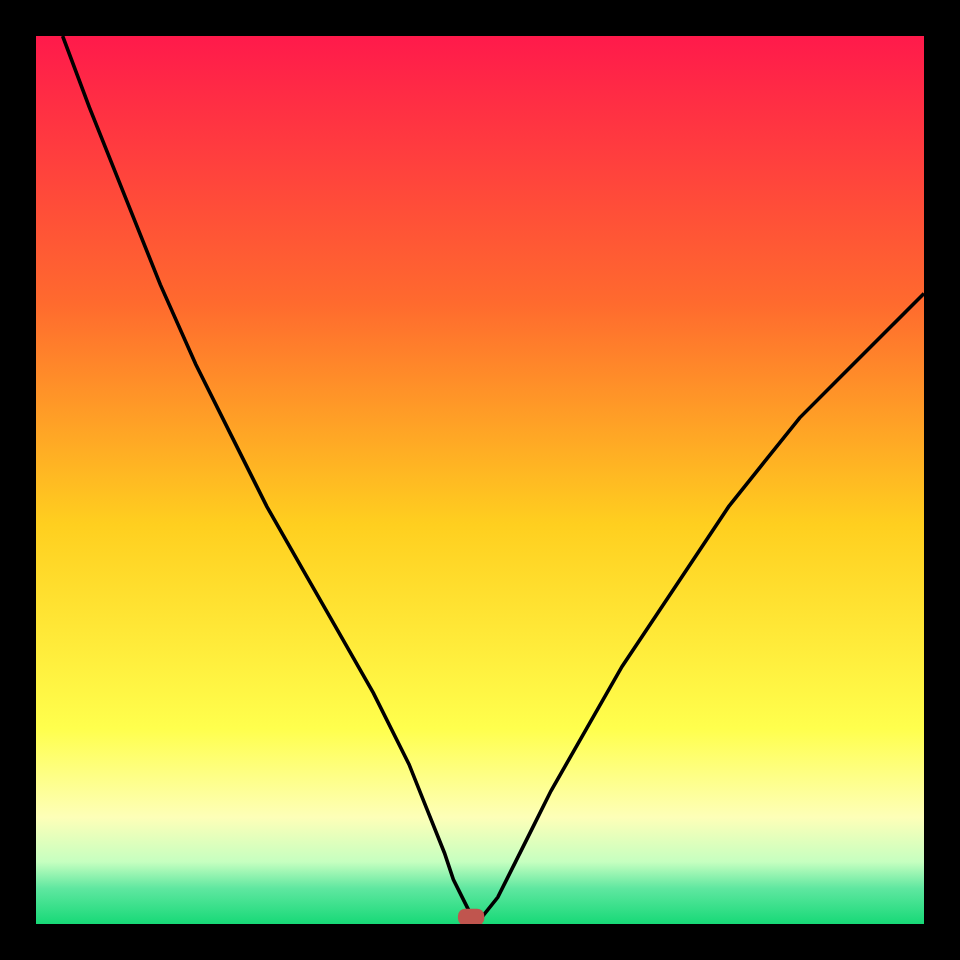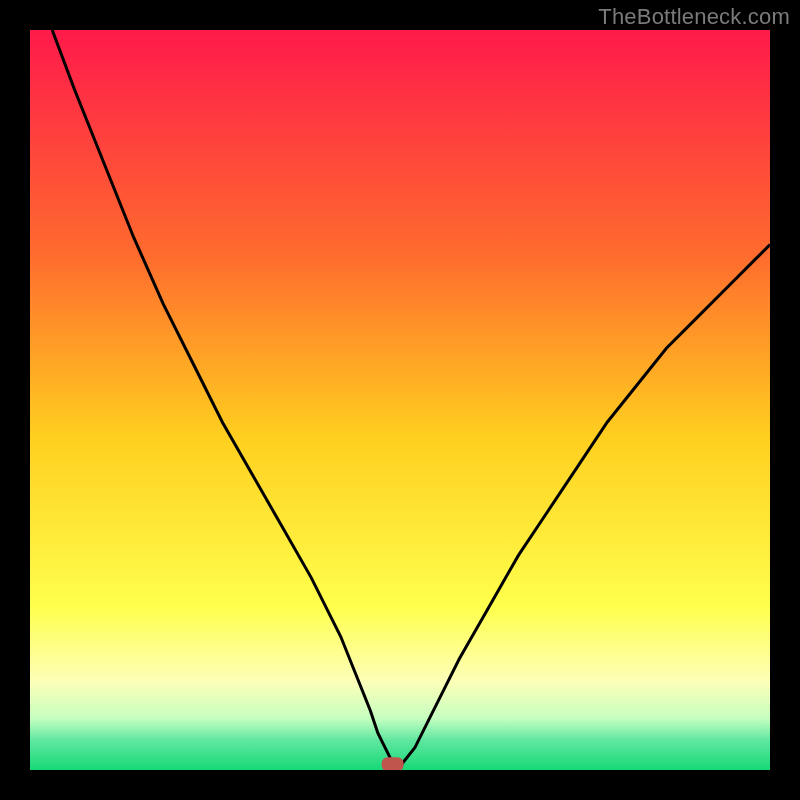--- a/index.html
+++ b/index.html
@@ -32,21 +32,20 @@
     font-size: 22px;
     letter-spacing: 0.2px;
     font-weight: 500;
   }
 </style>
 </head>
 <body>
 
 <div class="frame">
 
-  <div class="watermark">TheBottleneck.com</div>
 
   <div class="plot">
     <svg id="chart-svg" width="740" height="740" viewBox="0 0 740 740">
       <defs>
         <linearGradient id="bg-grad" x1="0" y1="0" x2="0" y2="1">
             <stop offset="0%" stop-color="#ff1a4b"></stop>
             <stop offset="30%" stop-color="#ff6a2e"></stop>
             <stop offset="55.00000000000001%" stop-color="#ffcf1f"></stop>
             <stop offset="78%" stop-color="#ffff4d"></stop>
             <stop offset="88%" stop-color="#fdffb8"></stop>

